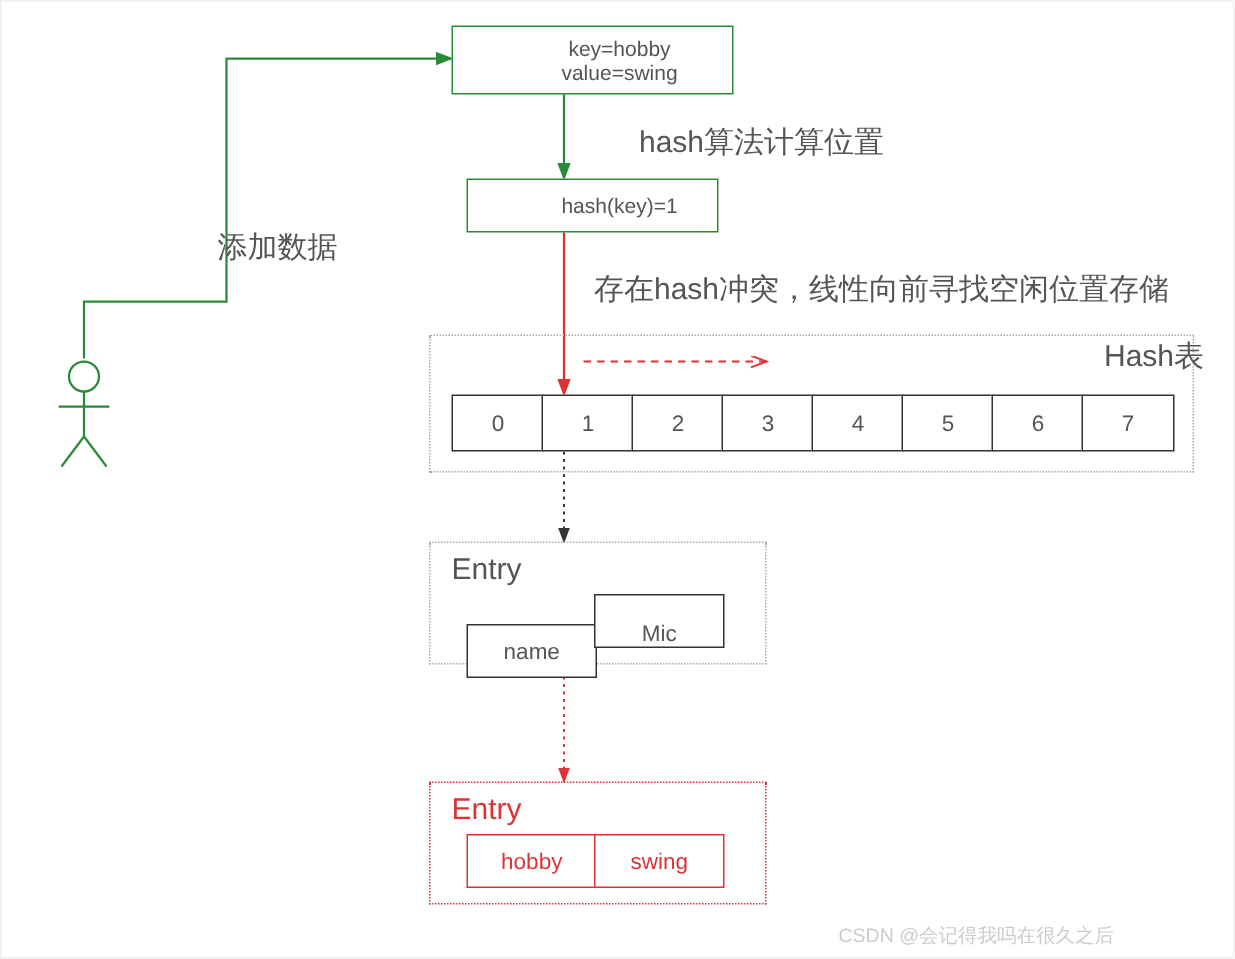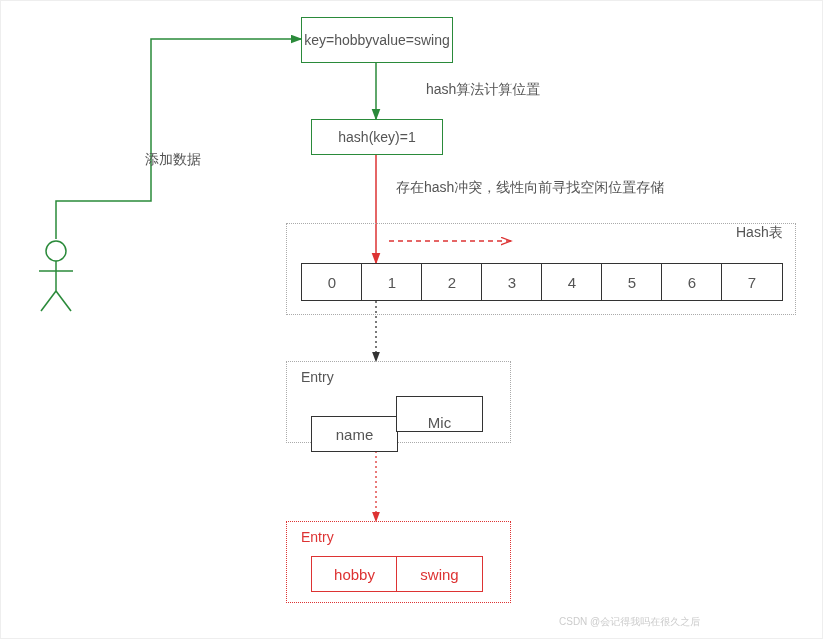--- a/index.html
+++ b/index.html
@@ -14,23 +14,25 @@
     position: relative;
     border: 1px solid #eee;
     box-sizing: border-box;
   }
   .box-green {
     position: absolute;
     border: 1px solid #2a8a3a;
     background: #fff;
     text-align: center;
     display: flex;
+    flex-direction: column;
     justify-content: center;
     align-items: center;
     color: #555;
+    padding-left: 36px;
   }
   .dotted-frame {
     position: absolute;
     border: 1px dotted #aaa;
     background: transparent;
   }
   .dotted-frame-red {
     position: absolute;
     border: 1px dotted #d33;
     background: transparent;
@@ -46,26 +48,26 @@
     color: #555;
   }
   .cell-red {
     border-color: #d33;
     color: #d33;
     text-align: right;
   }
   .label {
     position: absolute;
     color: #555;
-    font-size: 14px;
+    font-size: 20px;
   }
   .watermark {
     position: absolute;
     color: #ccc;
-    font-size: 10px;
+    font-size: 13px;
   }
   svg.overlay {
     position: absolute;
     left: 0; top: 0;
     width: 823px; height: 639px;
     pointer-events: none;
   }
 </style>
 </head>
 <body>

